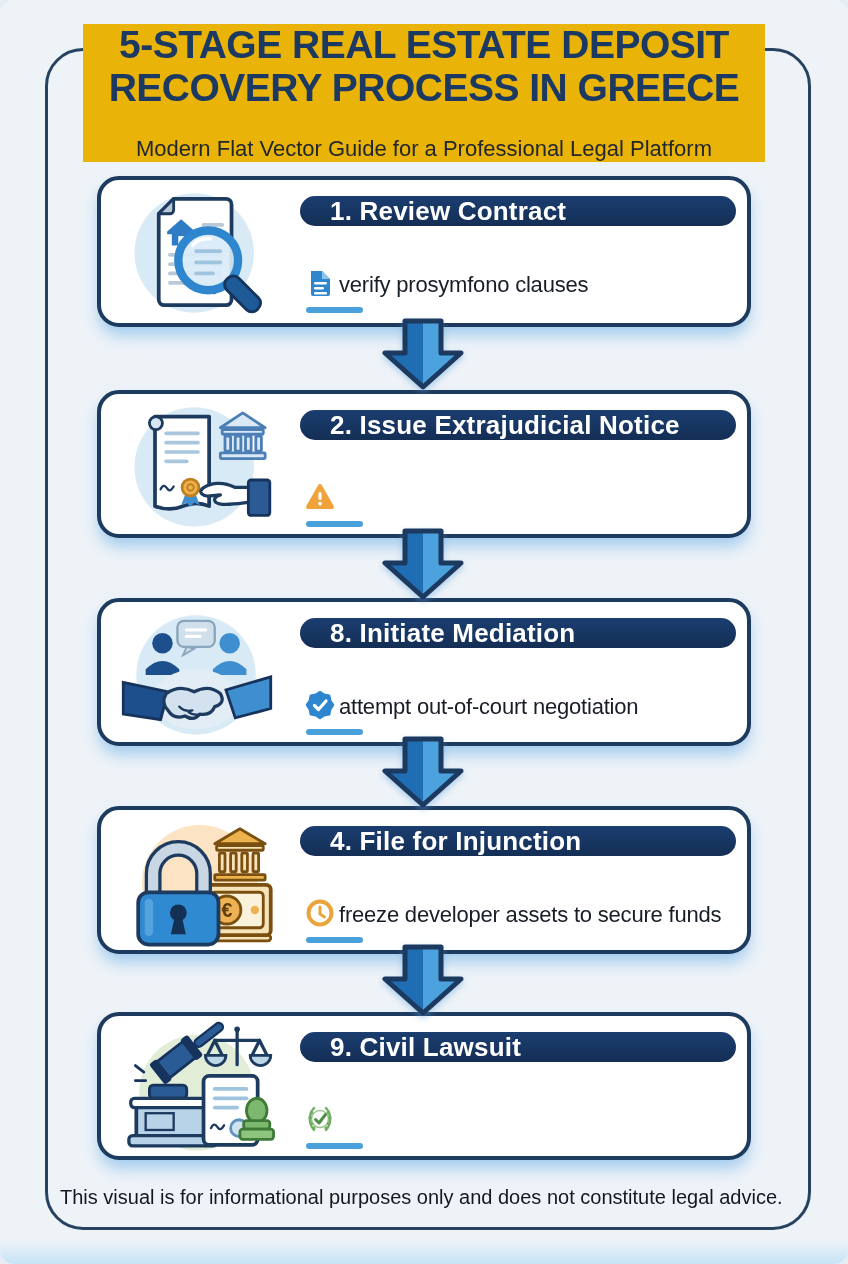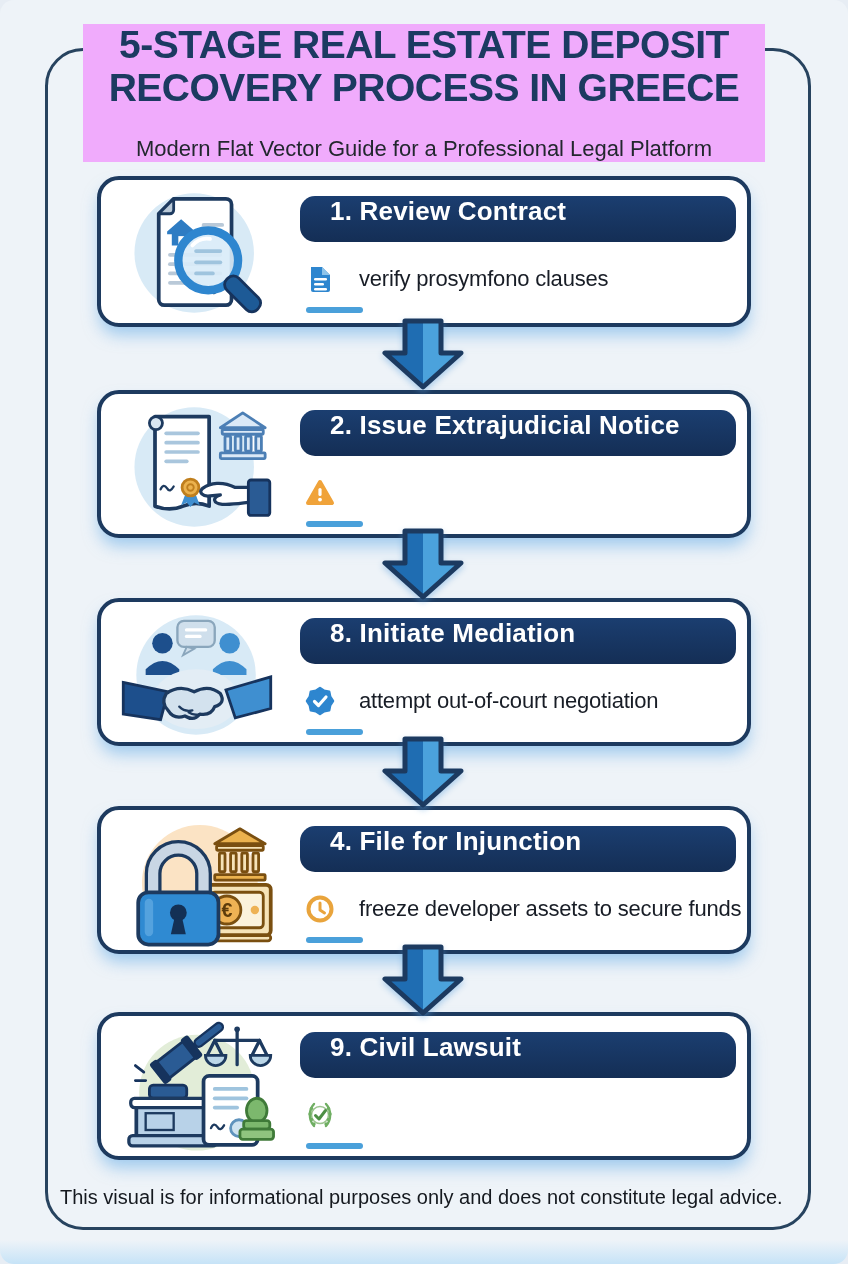--- a/index.html
+++ b/index.html
@@ -10,42 +10,42 @@
   }
   .page::after{
     content:"";position:absolute;left:0;right:0;bottom:0;height:24px;
     background:linear-gradient(180deg,rgba(198,227,247,0) 0%,#c6e3f7 100%);
   }
   .frame{
     position:absolute;left:45px;top:48px;width:766px;height:1182px;
     box-sizing:border-box;border:3px solid #27435f;border-radius:38px;
   }
   .title-wrap{position:absolute;top:24px;left:0;right:0;text-align:center;z-index:2;}
-  .title-inner{display:inline-block;background:#f0abfc;padding:0 26px;}
+  .title-inner{display:inline-block;background:#eab308;padding:0 26px;}
   .title-line{
     font-size:39px;font-weight:bold;color:#1c3a61;line-height:1.1;
     letter-spacing:-0.5px;white-space:nowrap;
   }
   .subtitle{margin-top:26px;font-size:22px;color:#22272e;font-weight:500;}
   .card{
     position:absolute;left:97px;width:654px;height:148px;box-sizing:border-box;
     background:#ffffff;border:4px solid #1d3a5f;border-radius:22px;
     box-shadow:0 10px 16px -2px rgba(96,170,230,0.55);
   }
   .c1{top:176px;height:151px}.c2{top:390px}.c3{top:598px}.c4{top:806px}.c5{top:1012px}
   .illus{position:absolute;left:10px;top:2px;width:172px;height:140px;}
   .pill{
-    position:absolute;left:199px;top:16px;width:436px;height:46px;box-sizing:border-box;
+    position:absolute;left:199px;top:16px;width:436px;height:30px;box-sizing:border-box;
     background:linear-gradient(180deg,#1b3e70,#142e55);border-radius:15px;
     display:flex;padding-left:30px;
     color:#ffffff;font-size:26px;font-weight:bold;letter-spacing:0.2px;white-space:nowrap;
   }
   .desc{
     position:absolute;left:204px;top:80px;height:38px;
-    display:flex;align-items:center;gap:24px;
+    display:flex;align-items:flex-end;gap:4px;
     font-size:22px;color:#181d26;font-weight:500;letter-spacing:-0.2px;white-space:nowrap;
   }
   .dicon{width:30px;height:30px;flex:none;}
   .underline{position:absolute;left:205px;top:127px;width:57px;height:6px;border-radius:3px;background:#4aa0da;}
   .arrow{
     position:absolute;left:381px;width:84px;height:74px;z-index:3;
     filter:drop-shadow(0 3px 3px rgba(90,160,220,0.45));
   }
   .a1{top:318px}.a2{top:528px}.a3{top:736px}.a4{top:944px}
   .footer{

